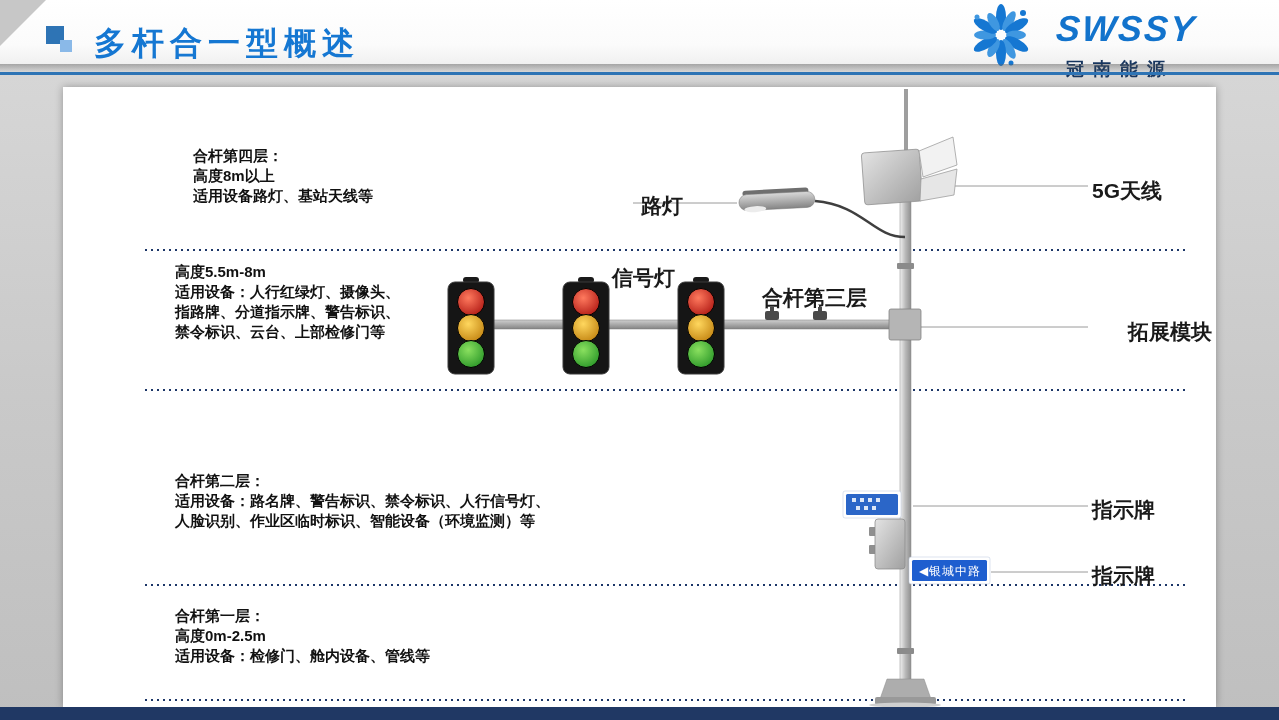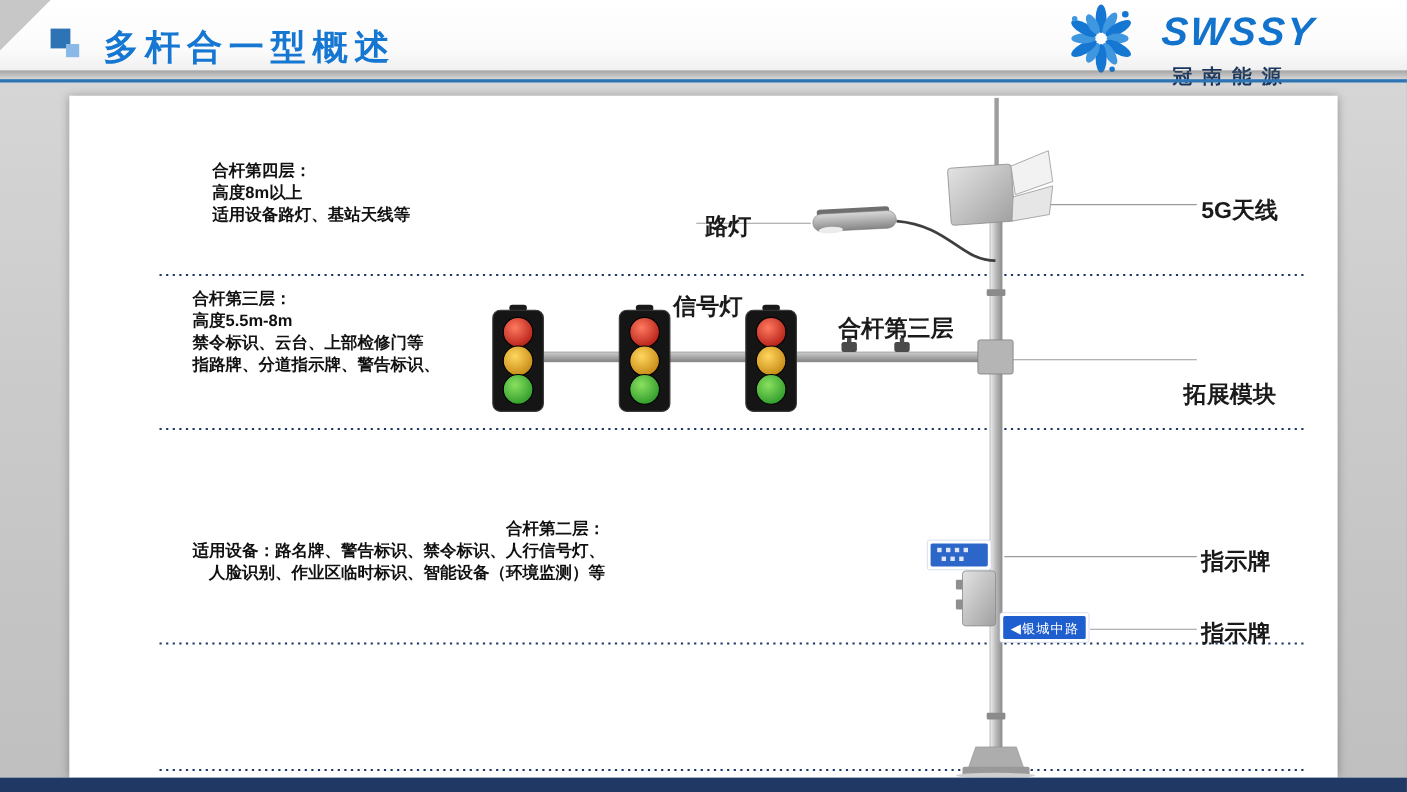--- a/index.html
+++ b/index.html
@@ -213,33 +213,38 @@
       <ellipse cx="842" cy="618" rx="36" ry="2.5" fill="#cfcfcf"></ellipse>
     </g>
   </svg>
 
   <div class="layer-block" style="left:175px;top:146px;margin-left:18px;">
     <div>合杆第四层：</div>
     <div>高度8m以上</div>
     <div>适用设备路灯、基站天线等</div>
   </div>
   <div class="layer-block" style="left:175px;top:262px;">
-    <div>合杆第三层：</div>
     <div>高度5.5m-8m</div>
+    <div>适用设备：人行红绿灯、摄像头、</div>
+    <div>指路牌、分道指示牌、警告标识、</div>
     <div>禁令标识、云台、上部检修门等</div>
-    <div>指路牌、分道指示牌、警告标识、</div>
-  </div>
-  <div class="layer-block" style="left:175px;top:471px;text-align:right;">
+  </div>
+  <div class="layer-block" style="left:175px;top:471px;">
     <div>合杆第二层：</div>
     <div>适用设备：路名牌、警告标识、禁令标识、人行信号灯、</div>
     <div>人脸识别、作业区临时标识、智能设备（环境监测）等</div>
+  </div>
+  <div class="layer-block" style="left:175px;top:606px;">
+    <div>合杆第一层：</div>
+    <div>高度0m-2.5m</div>
+    <div>适用设备：检修门、舱内设备、管线等</div>
   </div>
 
   <div class="callout" style="left:597px;top:192px;padding-left:44px;">路灯</div>
   <div class="callout" style="left:612px;top:264px;">信号灯</div>
   <div class="callout" style="left:762px;top:284px;">合杆第三层</div>
   <div class="callout" style="left:1092px;top:177px;">5G天线</div>
-  <div class="callout" style="left:1076px;top:318px;margin-top:26px;">拓展模块</div>
+  <div class="callout" style="left:1128px;top:318px;">拓展模块</div>
   <div class="callout" style="left:1092px;top:496px;">指示牌</div>
   <div class="callout" style="left:1092px;top:562px;">指示牌</div>
 
   <div class="footer"></div>
 </div>
 
 </body></html>

